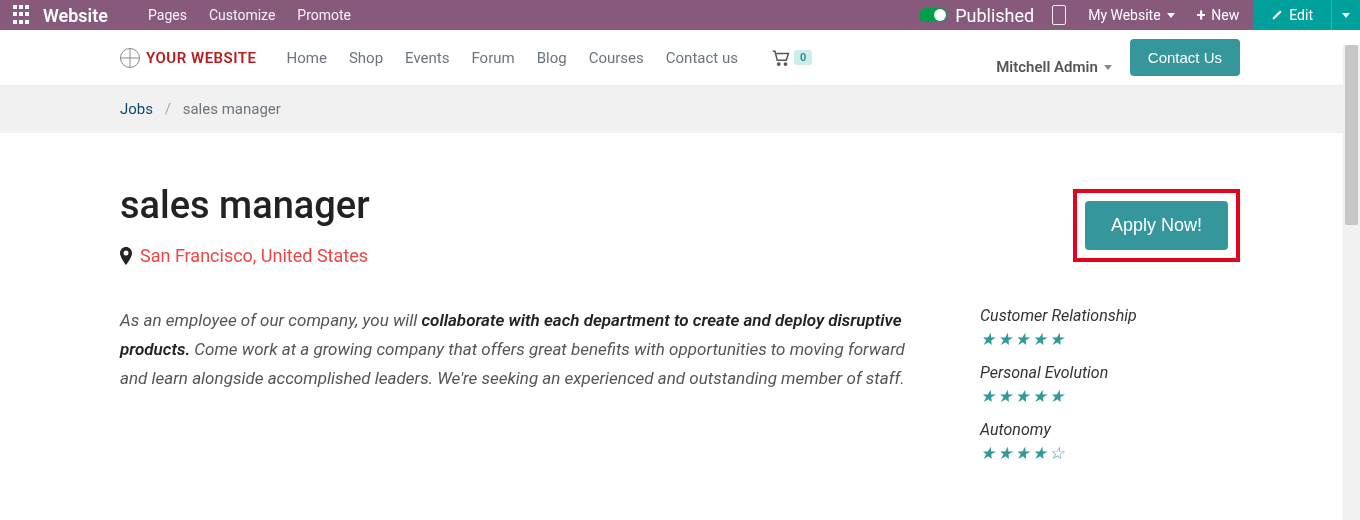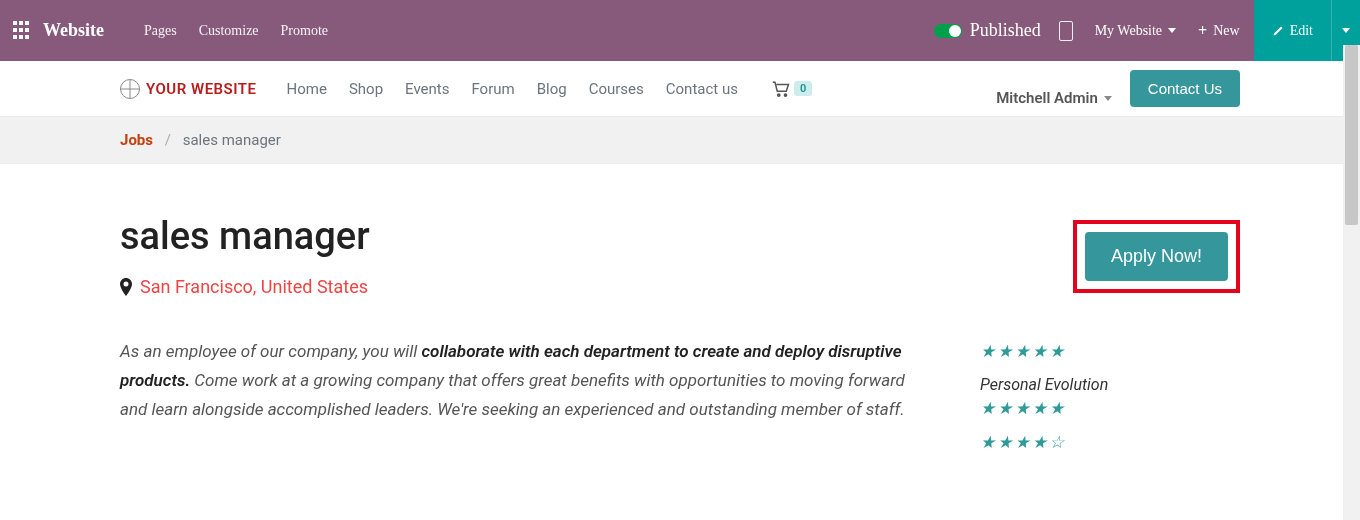--- a/index.html
+++ b/index.html
@@ -1,17 +1,17 @@
 <!DOCTYPE html>
 <html><head>
 <meta charset="utf-8">
 <style>
   * { box-sizing: border-box; margin: 0; padding: 0; }
   body { font-family: -apple-system, BlinkMacSystemFont, "Segoe UI", Roboto, Arial, sans-serif; background: #fff; width:1360px; height:520px; overflow:hidden; position:relative;}
-  .topbar { background: #875a7b; height: 61px; display:flex; align-items:center; color:#fff; padding:0 0 0 8px;font-family:Liberation Serif, serif;}
+  .topbar { background: #875a7b; height: 30px; display:flex; align-items:center; color:#fff; padding:0 0 0 8px;}
   .topbar .apps-icon { width:20px; height:20px; margin:0 10px 0 5px; display:flex; flex-wrap:wrap; gap:2px; }
   .topbar .apps-icon span { width:4px; height:4px; background:#fff; }
   .topbar .brand { font-size:18px; font-weight:600; margin-right:40px;}
   .topbar .tmenu { display:flex; gap:22px; font-size:14px;}
   .topbar .tmenu div { opacity:0.92; cursor:pointer;}
   .topbar .right { margin-left:auto; display:flex; align-items:center; height:100%;}
   .toggle { width:28px; height:14px; background:#00a04a; border-radius:8px; position:relative; margin-right:8px;}
   .toggle::after { content:""; position:absolute; right:1px; top:1px; width:12px; height:12px; border-radius:50%; background:#fff;}
   .pub { font-size:18px; margin-right:18px;}
   .mobile-icon { width:14px; height:20px; border:1.5px solid #fff; border-radius:2px; margin-right:22px; opacity:0.9;}
@@ -33,21 +33,21 @@
   .sitenav div { cursor:pointer;}
   .cart { margin-left:34px; display:flex; align-items:center; gap:4px; cursor:pointer;}
   .cart svg { width:18px; height:16px; }
   .badge { background:#ccedec; color:#1f8f8c; font-size:11px; font-weight:600; padding:1px 6px; border-radius:3px;}
   .site-right { margin-left:auto; display:flex; align-items:flex-end; gap:18px;}
   .user { color:#555; font-size:15px; font-weight:600; display:flex; align-items:center; gap:6px; cursor:pointer;}
   .caret-g { width:0; height:0; border-left:4px solid transparent; border-right:4px solid transparent; border-top:5px solid #888;}
   .contact-btn { background:#35979c; color:#fff; border:none; padding:10px 18px; font-size:15px; border-radius:4px; cursor:pointer;}
 
   .breadcrumbs { background:#f1f1f1; padding:14px 120px; font-size:15px; color:#6c757d; border-bottom:1px solid #eee;}
-  .breadcrumbs .bc-link { color:#c2410c; font-weight:700; cursor:pointer;}
+  .breadcrumbs .bc-link { color:#0c4a6e; font-weight:400; cursor:pointer;}
   .breadcrumbs .sep { margin:0 8px; color:#aaa;}
 
   .hero { padding:50px 120px 40px; display:flex; justify-content:space-between; align-items:flex-start;}
   .hero h1 { font-size:38px; font-weight:500; color:#222; margin-bottom:18px;}
   .loc { display:flex; align-items:center; gap:8px; color:#ef4444; font-size:18px;}
   .pin { width:12px; height:18px; }
   .apply-wrap { border:4px solid #e4031c; padding:8px; margin-top:6px;}
   .apply-btn { background:#35979c; color:#fff; border:none; padding:14px 26px; font-size:18px; border-radius:4px; cursor:pointer;text-align:right;}
 
   .body-row { display:flex; padding:0 120px; gap:44px;font-style:italic;}
@@ -159,27 +159,29 @@
     <button class="apply-btn">Apply Now!</button>
   </div>
 </div>
 
 <div class="body-row">
   <div class="desc">
     <span>As an employee of our company, you will </span><b>collaborate with each department to create and deploy disruptive products.</b><span> Come work at a growing company that offers great benefits with opportunities to moving forward and learn alongside accomplished leaders. We're seeking an experienced and outstanding member of staff.</span>
   </div>
   <div class="ratings">
     <div class="rating-item">
+      <div>Customer Relationship</div>
       <div class="stars">★★★★★</div>
     </div>
     <div class="rating-item">
       <div>Personal Evolution</div>
       <div class="stars">★★★★★</div>
     </div>
     <div class="rating-item">
+      <div>Autonomy</div>
       <div class="stars">★★★★<span class="star-empty">☆</span></div>
     </div>
   </div>
 </div>
 
 <div class="scrollbar">
   <div class="thumb"></div>
 </div>
 
 </body></html>

